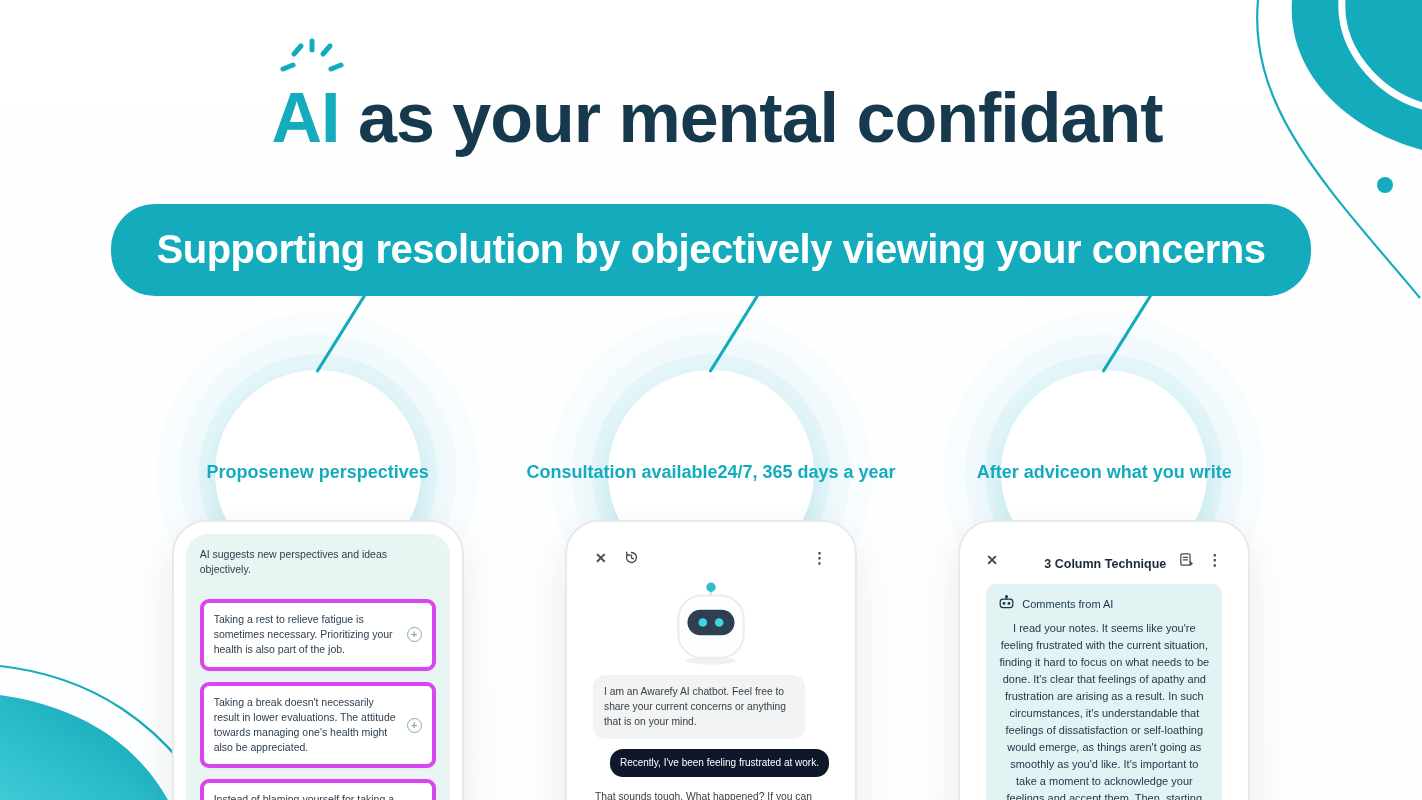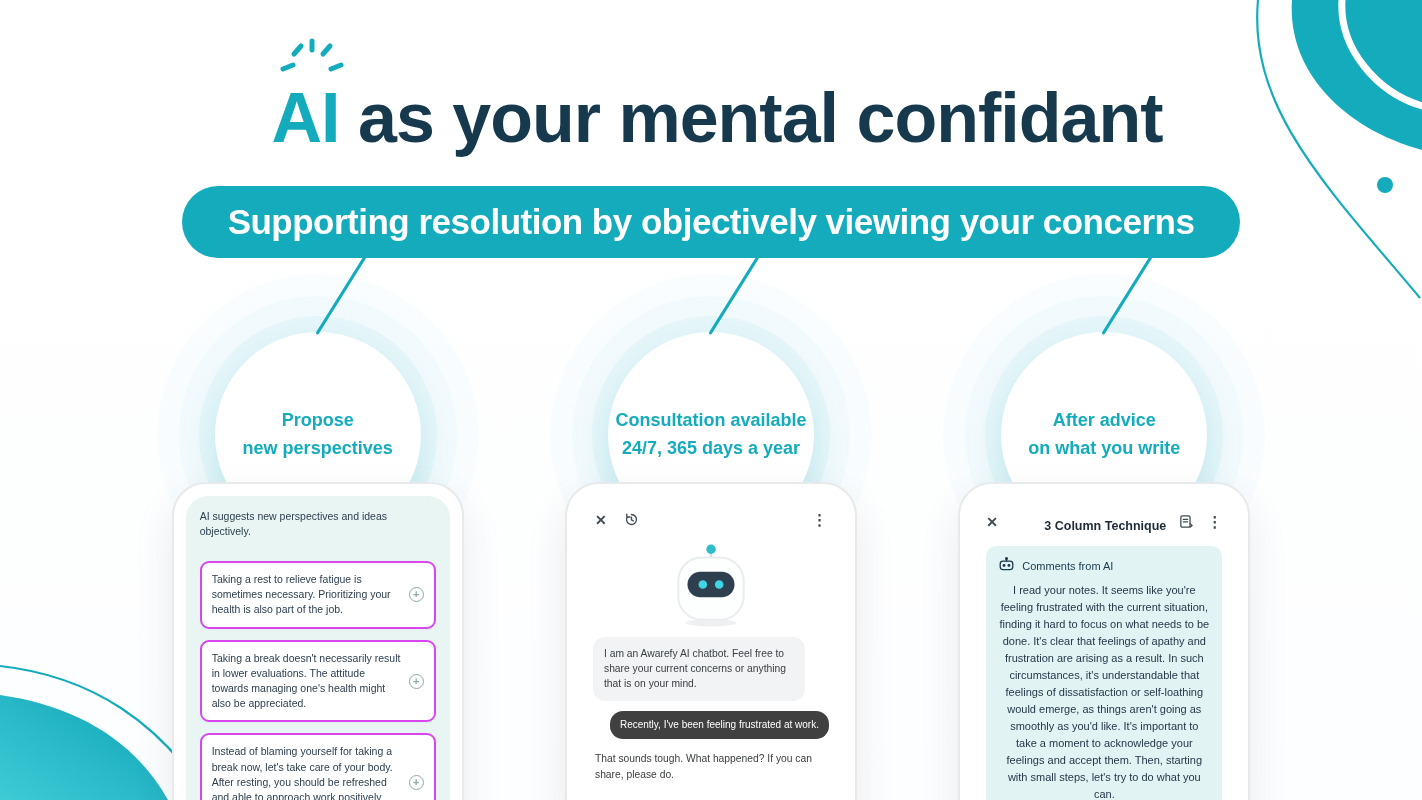--- a/index.html
+++ b/index.html
@@ -21,24 +21,24 @@
   .title-wrap{ display:inline-block; position:relative; }
   .rays{ position:absolute; top:-44px; left:4px; }
   h1{
     font-size:70px; font-weight:800; letter-spacing:-1px;
     color:#17394E; line-height:1.05; white-space:nowrap;
   }
   h1 .accent{ color:#14ACBC; }
 
   
   .banner{
-    width:fit-content; margin:30px auto 0; padding:0 46px; height:72px;
+    width:fit-content; margin:48px auto 0; padding:0 46px; height:92px;
     background:#14ACBC; border-radius:44px;
     display:flex; align-items:center; justify-content:center;
-    color:#ffffff; font-size:35px; font-weight:700; letter-spacing:-0.5px;
+    color:#ffffff; font-size:40px; font-weight:700; letter-spacing:-0.5px;
     white-space:nowrap;
   }
 
   
   .features{
     width:1180px; margin:0 auto; display:flex; position:relative; z-index:1;
   }
   .feature{ flex:1; position:relative; padding-top:74px; }
   .connector{
     position:absolute; top:-2px; left:calc(50% + 46px);
@@ -46,21 +46,21 @@
     transform:rotate(32deg); transform-origin:top center; border-radius:2px;
   }
   .circle{
     width:206px; height:206px; margin:0 auto; border-radius:50%;
     background:#ffffff;
     box-shadow:
       0 0 0 16px rgba(20,172,188,0.05),
       0 0 0 36px rgba(20,172,188,0.035),
       0 0 0 58px rgba(20,172,188,0.02),
       0 14px 30px rgba(20,172,188,0.16);
-    display:flex; flex-direction:column; align-items:center; justify-content:center;
+    display:flex; flex-direction:row; align-items:center; justify-content:center;
     text-align:center; color:#14ACBC;
   }
   .fl1,.fl2{ font-size:18px; font-weight:600; line-height:1.55; white-space:nowrap; }
   .fl2.bold{ font-weight:700; }
 
   
   .phones{
     width:1180px; margin:-56px auto 0; display:flex; position:relative; z-index:2;
   }
   .phone-col{ flex:1; display:flex; justify-content:center; }
@@ -72,21 +72,21 @@
   }
   .screen{
     width:100%; height:120%; border-radius:22px; overflow:hidden;
     background:#ffffff; padding:13px 14px;
   }
   .screen-mint{ background:#E8F5F3; }
 
   
   .intro{ font-size:10.5px; line-height:1.45; color:#2E4050; margin-bottom:22px; }
   .card{
-    background:#ffffff; border:2px solid #d946ef; border-radius:9px;
+    background:#ffffff; border:4px solid #d946ef; border-radius:9px;
     padding:9px 10px; margin-bottom:11px;
     display:flex; align-items:center; gap:8px;
     box-shadow:0 1px 2px rgba(31,60,80,0.04);
   }
   .card p{ font-size:10.5px; line-height:1.45; color:#2E4050; flex:1; }
   .plus{
     flex-shrink:0; width:15px; height:15px; border:1.3px solid #8FAAAA; border-radius:50%;
     color:#8FAAAA; font-size:11px; line-height:12px; text-align:center; font-weight:600;
     cursor:pointer;
   }
@@ -96,21 +96,21 @@
   .icon-x{ font-size:14px; color:#3F4A52; font-weight:600; cursor:pointer; }
   .icon-kebab{ font-size:15px; color:#3F4A52; font-weight:700; cursor:pointer; margin-left:auto; }
   .p3 .icon-kebab{ margin-left:0; }
   .icon-btn{ display:inline-flex; cursor:pointer; }
   .robot{ display:flex; justify-content:center; margin:12px 0 10px; }
   .bubble-bot{
     background:#F1F3F4; color:#3C4043; font-size:10.3px; line-height:1.5;
     border-radius:12px; padding:9px 11px; max-width:212px; margin-bottom:10px;
   }
   .bubble-user{
-    background:#404040; color:#ffffff; font-size:10px; line-height:1.45;
+    background:#0f172a; color:#ffffff; font-size:10px; line-height:1.45;
     border-radius:13px; padding:7px 10px; width:fit-content; max-width:100%;
     margin-left:auto; margin-bottom:12px;
   }
   .plain-reply{ font-size:10.3px; line-height:1.5; color:#3C4043; padding:0 2px; }
 
   
   .p3-header{ display:flex; align-items:center; gap:12px; padding:2px 0 0; }
   .p3-title{ flex:1; text-align:right; font-size:12.5px; font-weight:700; color:#1E2B36;margin-top:8px; }
   .ai-panel{
     background:#E2F3F4; border-radius:10px; padding:11px 12px; margin-top:13px;

